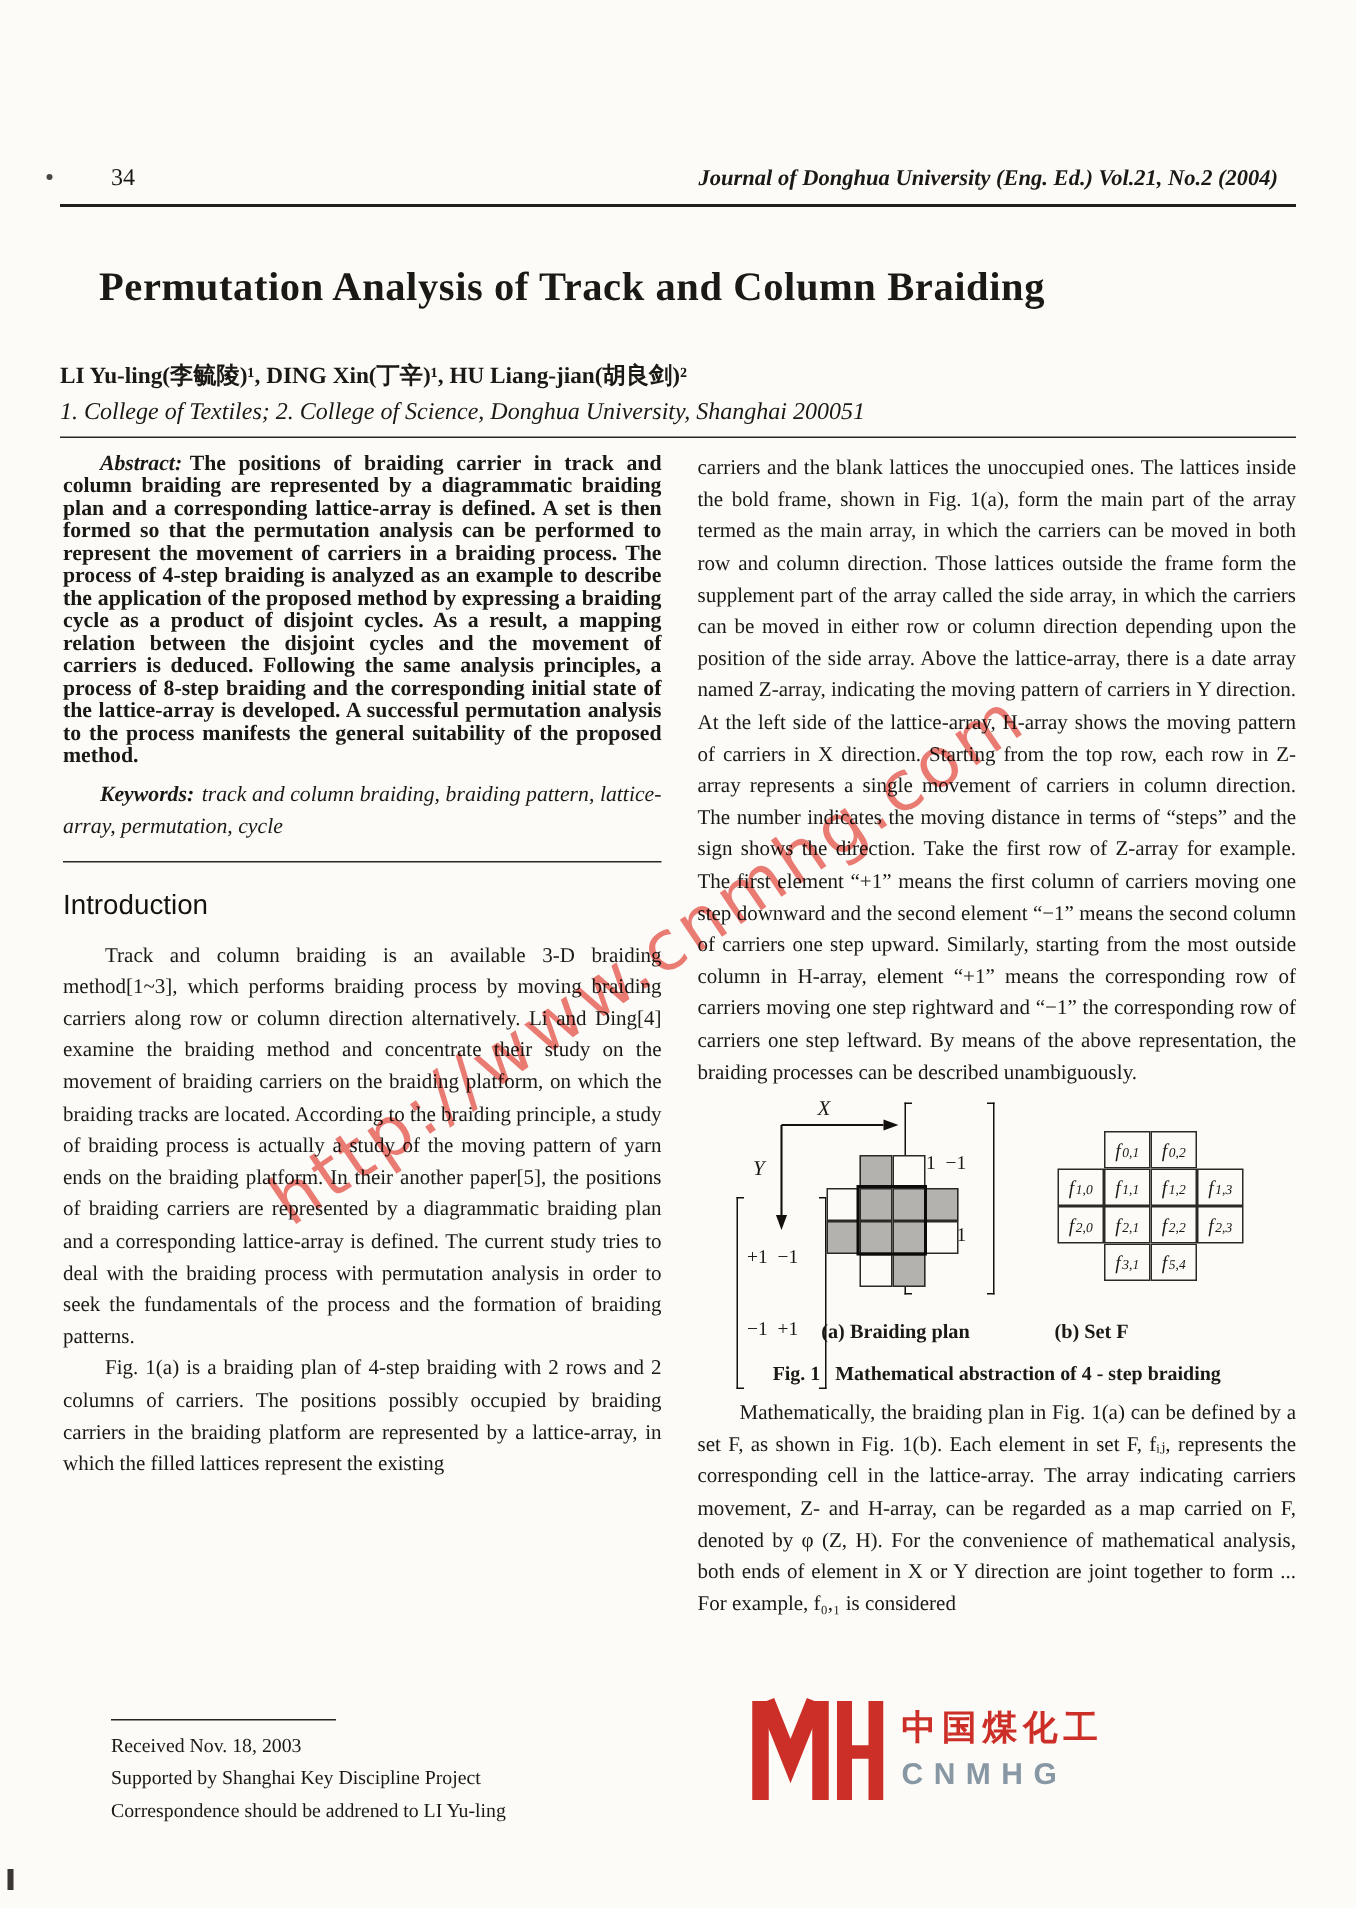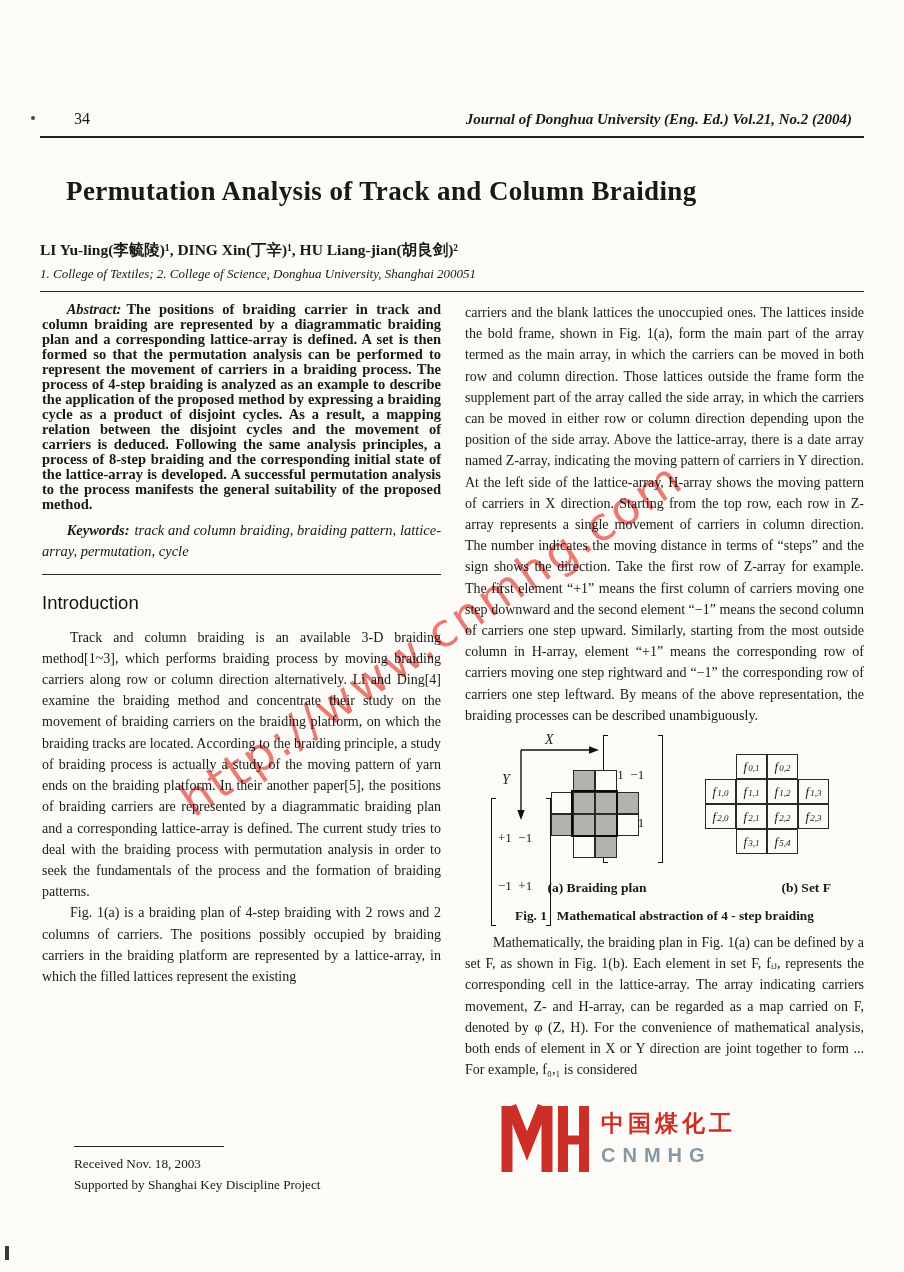--- a/index.html
+++ b/index.html
@@ -12,21 +12,21 @@
   }
   
   .scan-header { position:absolute; top:110px; left:74px; right:52px;
     display:flex; justify-content:space-between; align-items:baseline; }
   .page-num { font-size:16px; }
   .journal { font-size:15px; font-style:italic; font-weight:600; }
   .header-rule { position:absolute; top:136px; left:40px; width:824px; border-top:2px solid #221f1b; }
   
   .title { position:absolute; top:176px; left:38px; font-size:27px; font-weight:700; letter-spacing:.4px;margin-left:28px; }
   .authors { position:absolute; top:240px; left:40px; font-size:15.5px; font-weight:700; }
-  .affil { position:absolute; top:266px; left:40px; font-size:13px; font-style:italic; }
+  .affil { position:absolute; top:266px; left:40px; font-size:16px; font-style:italic; }
   .front-rule { position:absolute; top:291px; left:40px; width:824px; border-top:1.5px solid #2a2722; }
   
   .columns { position:absolute; top:302px; left:42px; width:822px; display:flex; gap:24px; }
   .col { width:399px; }
   .abstract { font-size:14.5px; font-weight:700; line-height:15px; text-align:justify; text-indent:1.7em; }
   .ab-label { font-style:italic; margin-right:5px; }
   .keywords { margin-top:8px; font-size:14.5px; font-style:italic; line-height:21px; text-align:justify; text-indent:1.7em; }
   .kw-label { font-weight:700; margin-right:5px; }
   .col-rule { margin-top:12px; border-top:1.5px solid #2a2722; }
   h2.section { font-family:"Liberation Sans","DejaVu Sans",sans-serif; font-weight:500;
@@ -56,31 +56,31 @@
   .lat-cell.absent { visibility:hidden; }
   .main-frame { position:absolute; left:80px; top:56px; width:47px; height:47px; border:2.5px solid #0c0b09; pointer-events:none; }
   .setf-grid { position:absolute; left:240px; top:20px; display:grid;
     grid-template-columns:repeat(4,31px); grid-auto-rows:25px; }
   .setf-cell { border:1px solid #2b2925; display:flex; align-items:center; justify-content:center;
     font-size:13px; font-style:italic; background:#fcfbf7; }
   .setf-cell sub { font-size:9px; line-height:1; margin-left:1px; transform:translateY(2px); }
   .setf-cell.absent { visibility:hidden; }
   .sub-caps { position:relative; height:20px; margin-top:10px; font-weight:700; font-size:13.5px; }
   .cap-a { position:absolute; left:26px; width:212px; text-align:center; }
-  .cap-b { position:absolute; left:238px; width:128px; text-align:right; }
+  .cap-b { position:absolute; left:238px; width:128px; text-align:left; }
   figcaption { margin-top:8px; text-align:center; font-weight:700; font-size:13.3px; }
   
   .footnote { position:absolute; left:74px; top:1146px; font-size:13.2px; line-height:1.62; }
   .foot-rule { width:150px; border-top:1.5px solid #26231f; margin-bottom:6px; }
   
   .watermark { position:absolute; left:185px; top:778px; z-index:5; white-space:nowrap;
     font-family:"DejaVu Sans","Liberation Sans",sans-serif; font-size:46px; letter-spacing:3px;
     color:rgba(224,45,35,.62); transform:rotate(-34deg); transform-origin:0 50%;
     mix-blend-mode:multiply; pointer-events:none; }
-  .logo { position:absolute; left:497px; top:1096px; z-index:6; display:flex; align-items:center; gap:12px;
+  .logo { position:absolute; left:497px; top:1124px; z-index:6; display:flex; align-items:center; gap:12px;
     background:rgba(252,251,247,.6); }
   .logo-cn { font-size:23px; letter-spacing:4px; color:#cc2f27; font-weight:700;
     font-family:"Liberation Sans","DejaVu Sans",sans-serif; }
   .logo-en { margin-top:5px; font-size:20px; font-weight:700; letter-spacing:7px; color:#8797a4;
     font-family:"Liberation Sans","DejaVu Sans",sans-serif; }
   
   .artifact-edge { position:absolute; left:5px; top:1246px; width:4px; height:14px; background:#3a3733; }
   .artifact-dot { position:absolute; left:31px; top:116px; width:4px; height:4px; border-radius:50%; background:#4a4742; }
 </style>
 </head>
@@ -222,20 +222,21 @@
       </figure>
 
       <p class="body indent para-gap">Mathematically, the braiding plan in Fig. 1(a) can be defined by a set F, as shown in Fig. 1(b). Each element in set F, fᵢⱼ, represents the corresponding cell in the lattice-array. The array indicating carriers movement, Z- and H-array, can be regarded as a map carried on F, denoted by φ (Z, H). For the convenience of mathematical analysis, both ends of element in X or Y direction are joint together to form ... For example, f₀,₁ is considered</p>
     </div>
   </div>
 
   <div class="footnote">
     <div class="foot-rule"></div>
     <div>Received Nov. 18, 2003</div>
     <div>Supported by Shanghai Key Discipline Project</div>
+    <div>Correspondence should be addrened to LI Yu-ling</div>
   </div>
 
   <div class="watermark">http://www.cnmhg.com</div>
 
   <div class="logo">
     <svg width="92" height="82" viewBox="0 0 92 82">
       <path d="M10 10 L10 76" stroke="#cc2f27" stroke-width="11" fill="none"></path>
       <path d="M14 10 L30 50 L46 10" stroke="#cc2f27" stroke-width="11" fill="none"></path>
       <path d="M50 10 L50 76" stroke="#cc2f27" stroke-width="11" fill="none"></path>
       <path d="M66 10 L66 76" stroke="#cc2f27" stroke-width="10" fill="none"></path>

